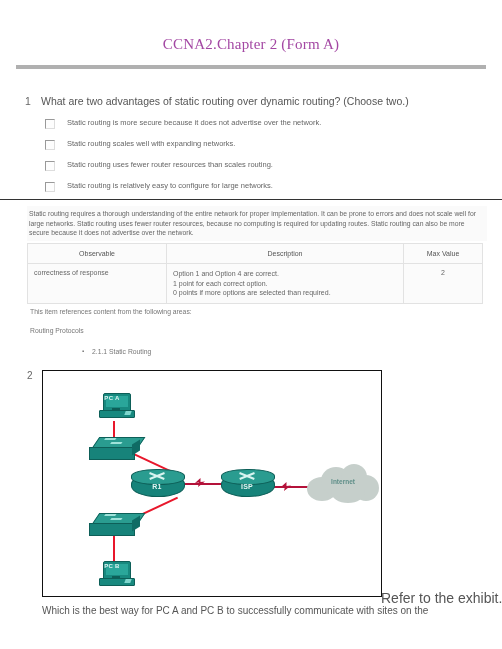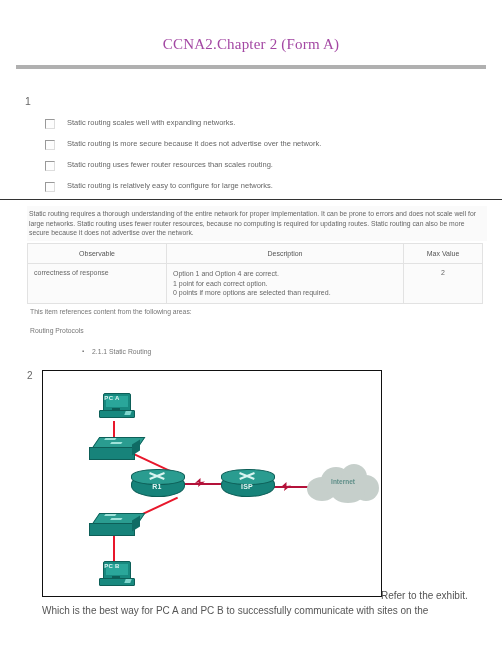--- a/index.html
+++ b/index.html
@@ -325,21 +325,21 @@
     width: 10px; height: 9px;
     background: #b4123a;
     clip-path: polygon(55% 0, 0 55%, 40% 50%, 30% 100%, 100% 40%, 55% 45%);
   }
 
   
   .refer-text {
     position: absolute;
     left: 381px;
     top: 590px;
-    font-size: 10px;
+    font-size: 14px;
     color: #555;
     white-space: nowrap;
   }
   .q2-text {
     position: absolute;
     left: 42px;
     top: 604px;
     width: 450px;
     font-size: 10px;
     color: #555;
@@ -348,30 +348,31 @@
 </style>
 </head>
 <body>
 
 <div class="doc-title">CCNA2.Chapter 2 (Form A)</div>
 <div class="title-rule"></div>
 
 <div class="q1-wrap">
   <div class="q-line">
     <span class="q-num">1</span>
+    <span class="q-text">What are two advantages of static routing over dynamic routing? (Choose two.)</span>
   </div>
 
   <div class="options">
     <div class="option-row">
       <span class="cbox"></span>
-      <span class="option-label">Static routing scales well with expanding networks.</span>
+      <span class="option-label">Static routing is more secure because it does not advertise over the network.</span>
     </div>
     <div class="option-row">
       <span class="cbox"></span>
-      <span class="option-label">Static routing is more secure because it does not advertise over the network.</span>
+      <span class="option-label">Static routing scales well with expanding networks.</span>
     </div>
     <div class="option-row">
       <span class="cbox"></span>
       <span class="option-label">Static routing uses fewer router resources than scales routing.</span>
     </div>
     <div class="option-row">
       <span class="cbox"></span>
       <span class="option-label">Static routing is relatively easy to configure for large networks.</span>
     </div>
   </div>

